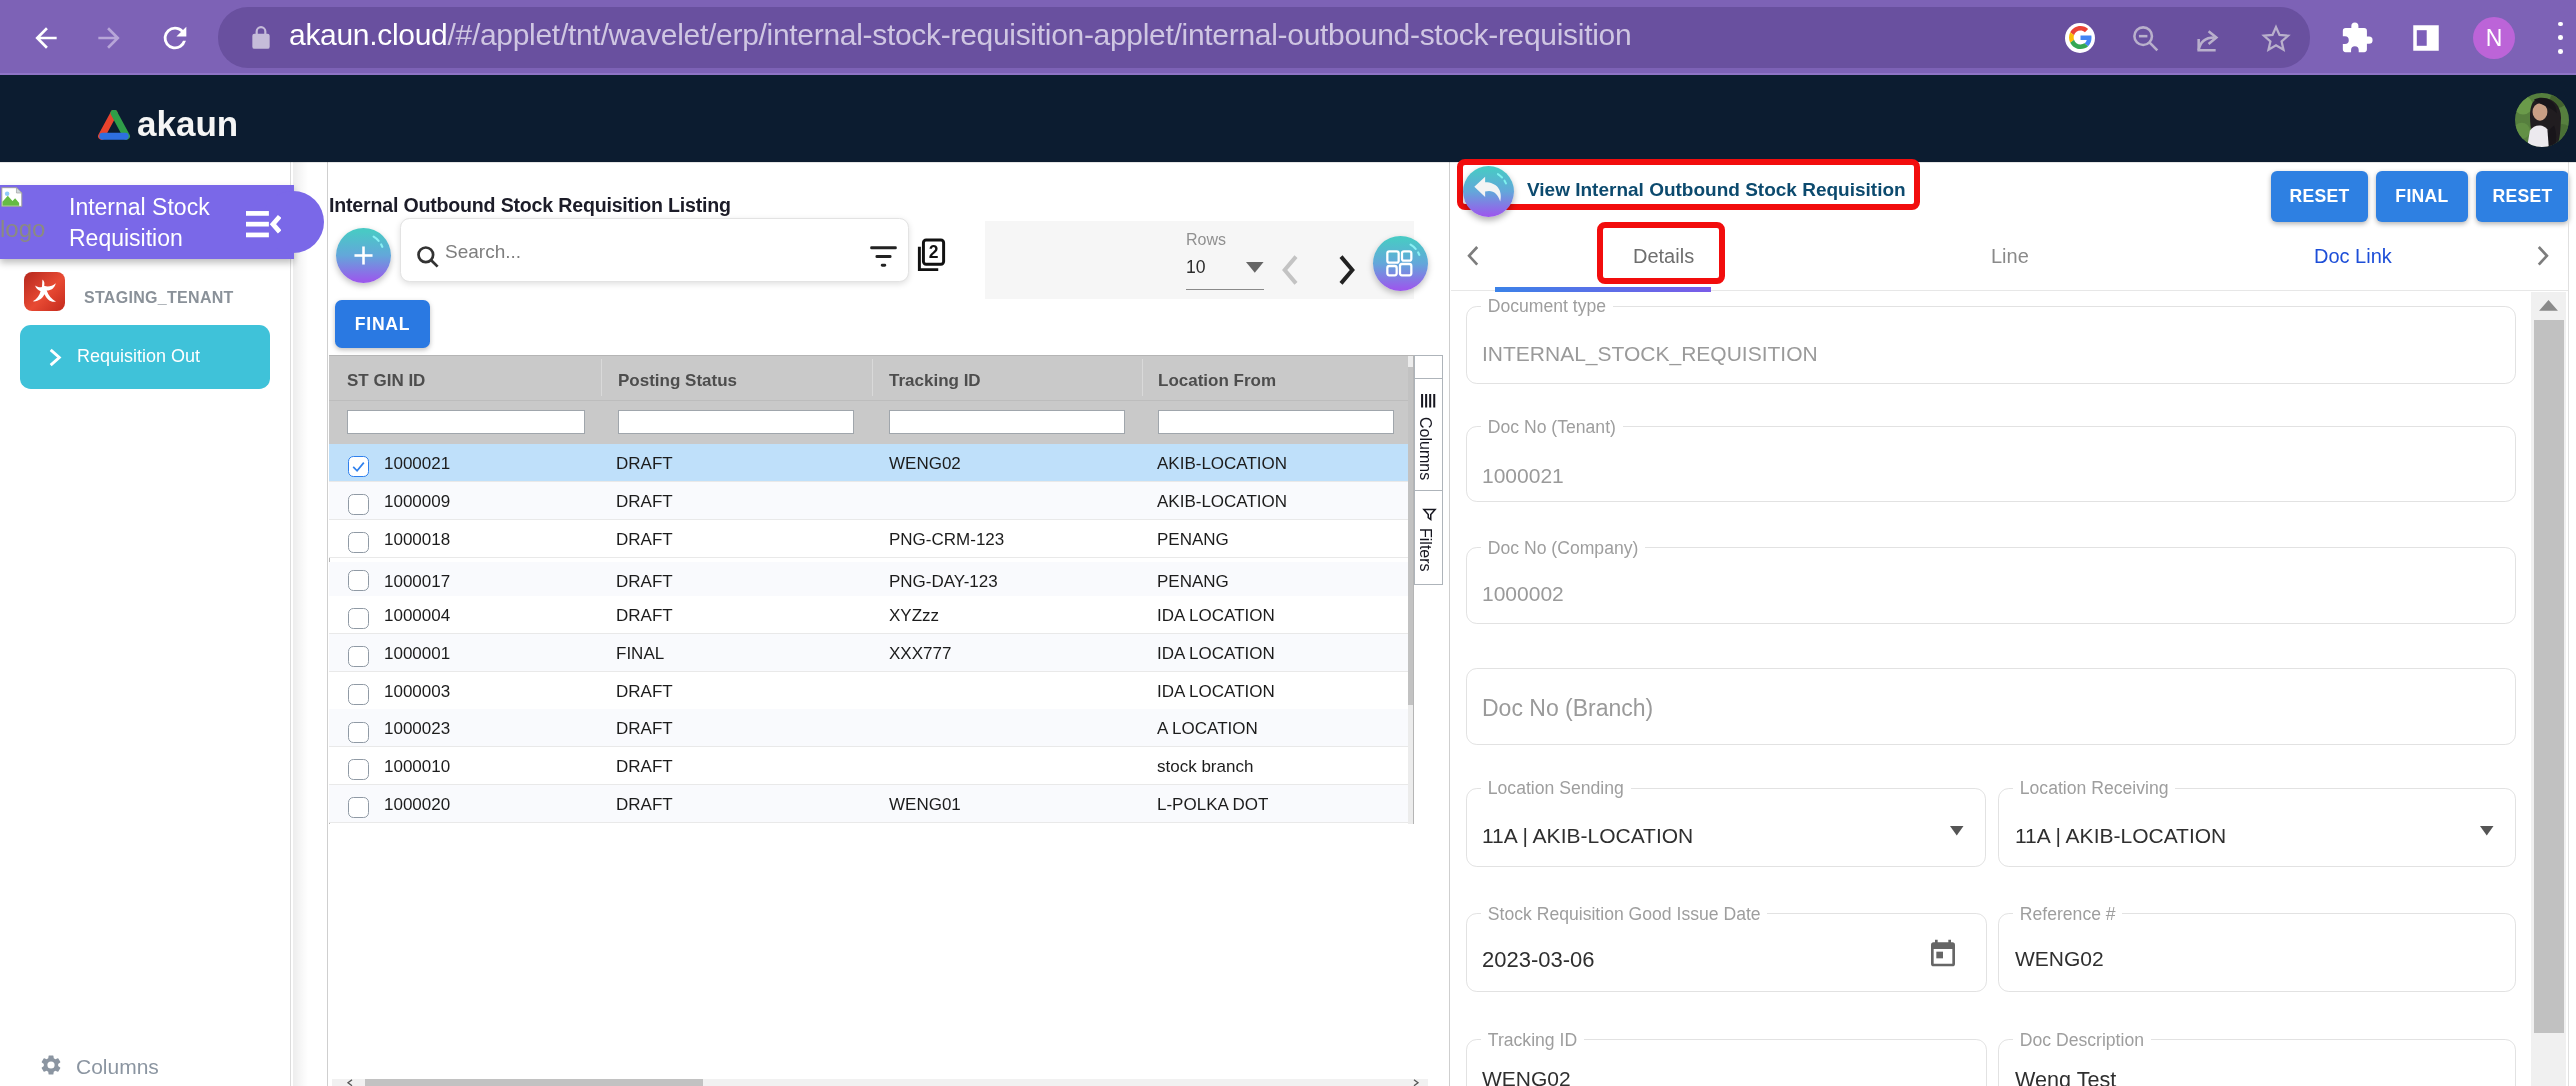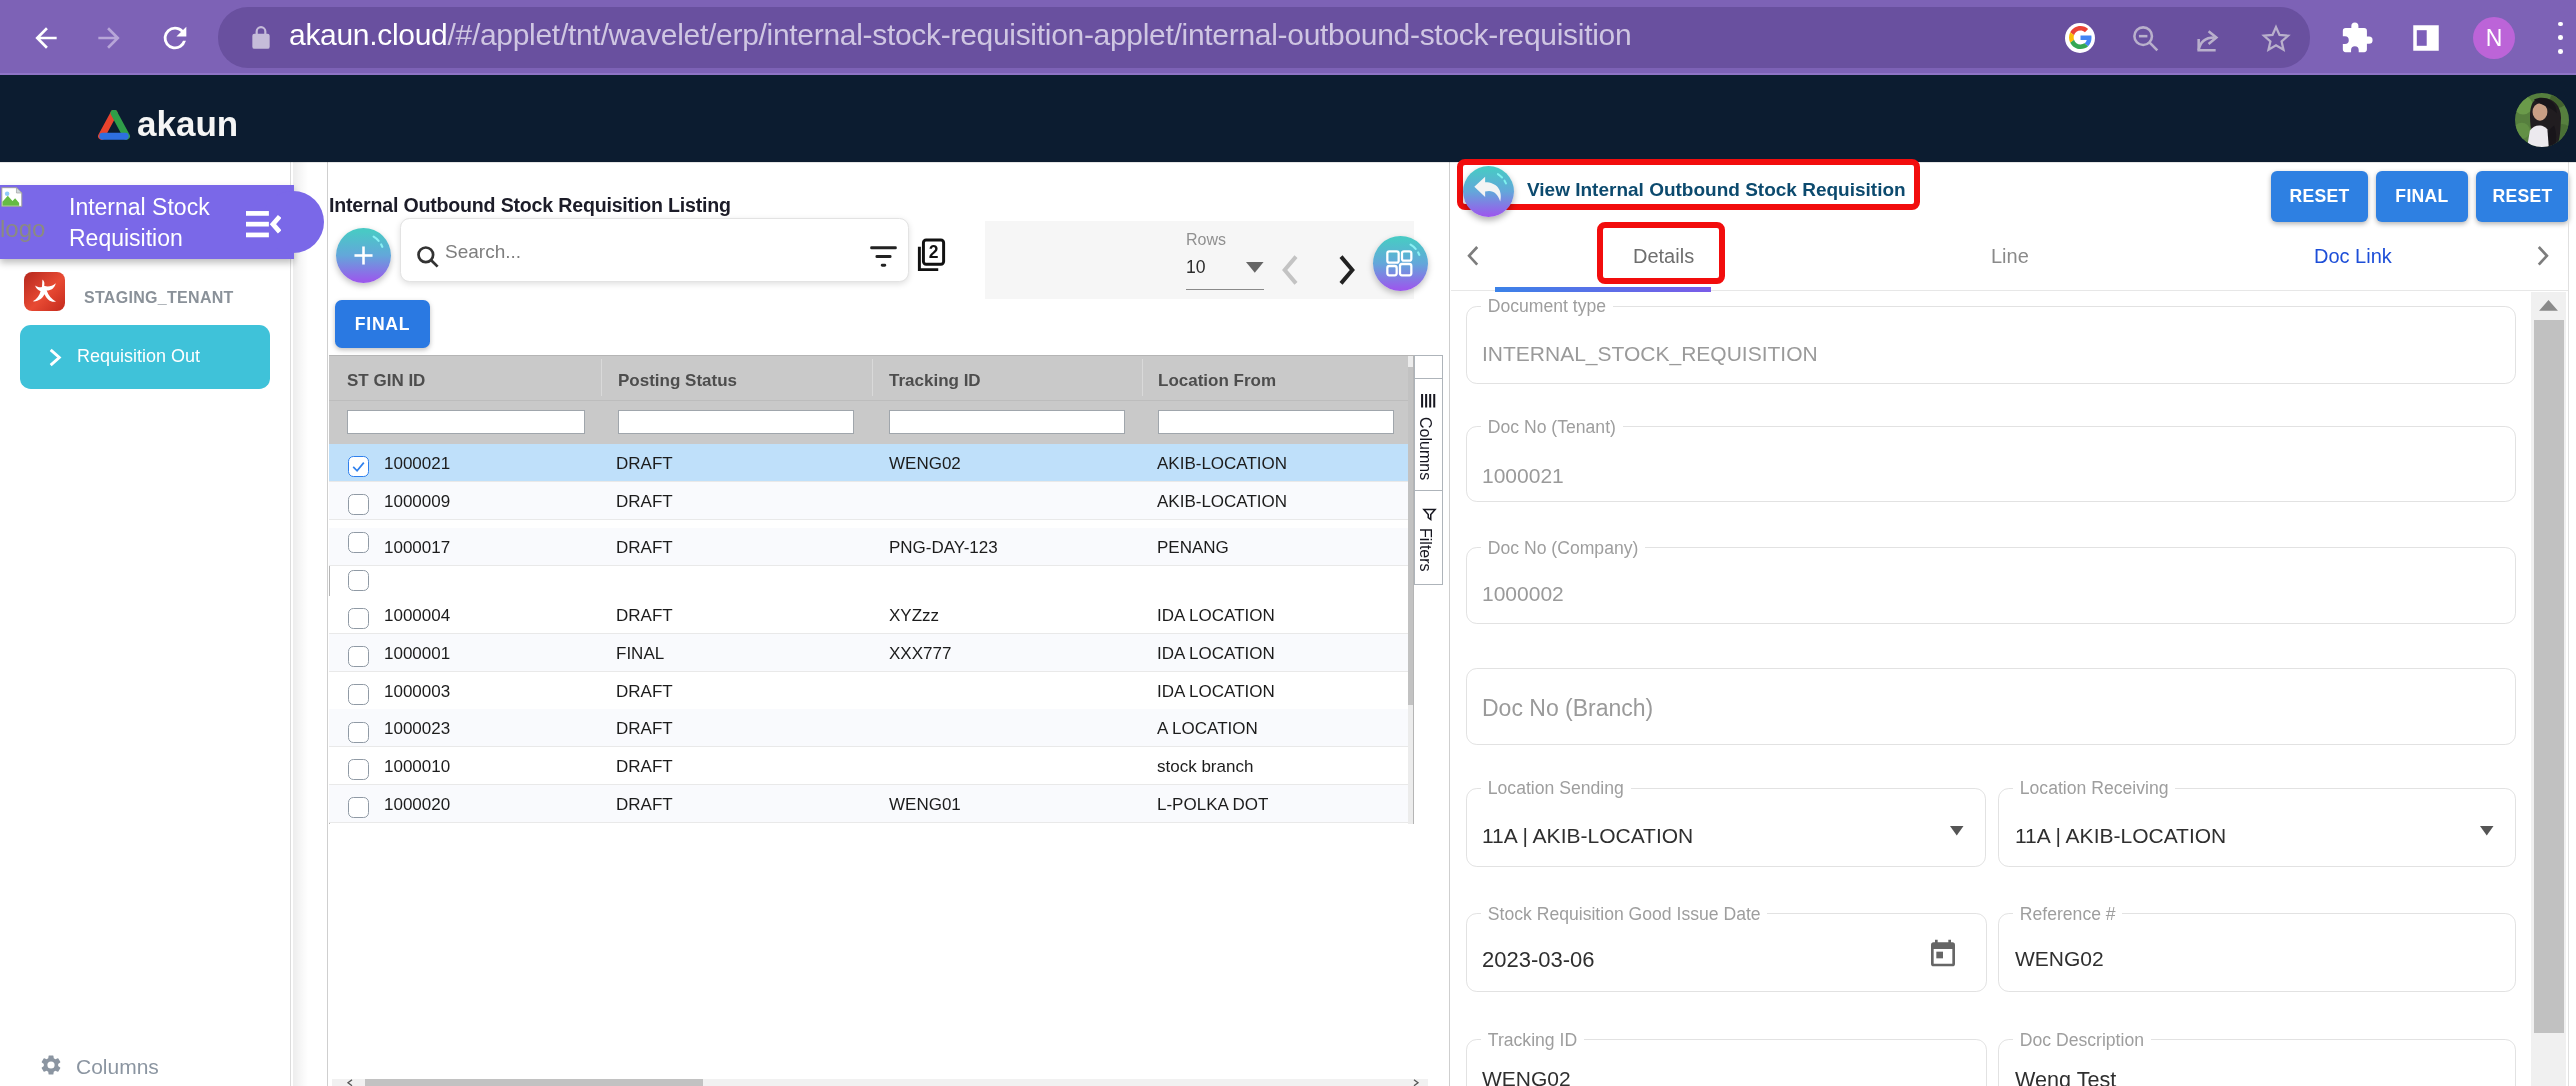--- a/index.html
+++ b/index.html
@@ -259,21 +259,21 @@
       <span class="c1">1000009</span>
       <span class="c2">DRAFT</span>
       <span class="c4">AKIB-LOCATION</span>
     </div>
   <div class="row" style="top:520px;">
       <span class="c1">1000018</span>
       <span class="c2">DRAFT</span>
       <span class="c3">PNG-CRM-123</span>
       <span class="c4">PENANG</span>
     </div>
-  <div class="row tint" style="top:528px;padding-left:12px;">
+  <div class="row tint" style="top:562px;padding-left:12px;">
       <span class="c1">1000017</span>
       <span class="c2">DRAFT</span>
       <span class="c3">PNG-DAY-123</span>
       <span class="c4">PENANG</span>
     </div>
   <div class="row" style="top:596px;">
       <span class="c1">1000004</span>
       <span class="c2">DRAFT</span>
       <span class="c3">XYZzz</span>
       <span class="c4">IDA LOCATION</span>

